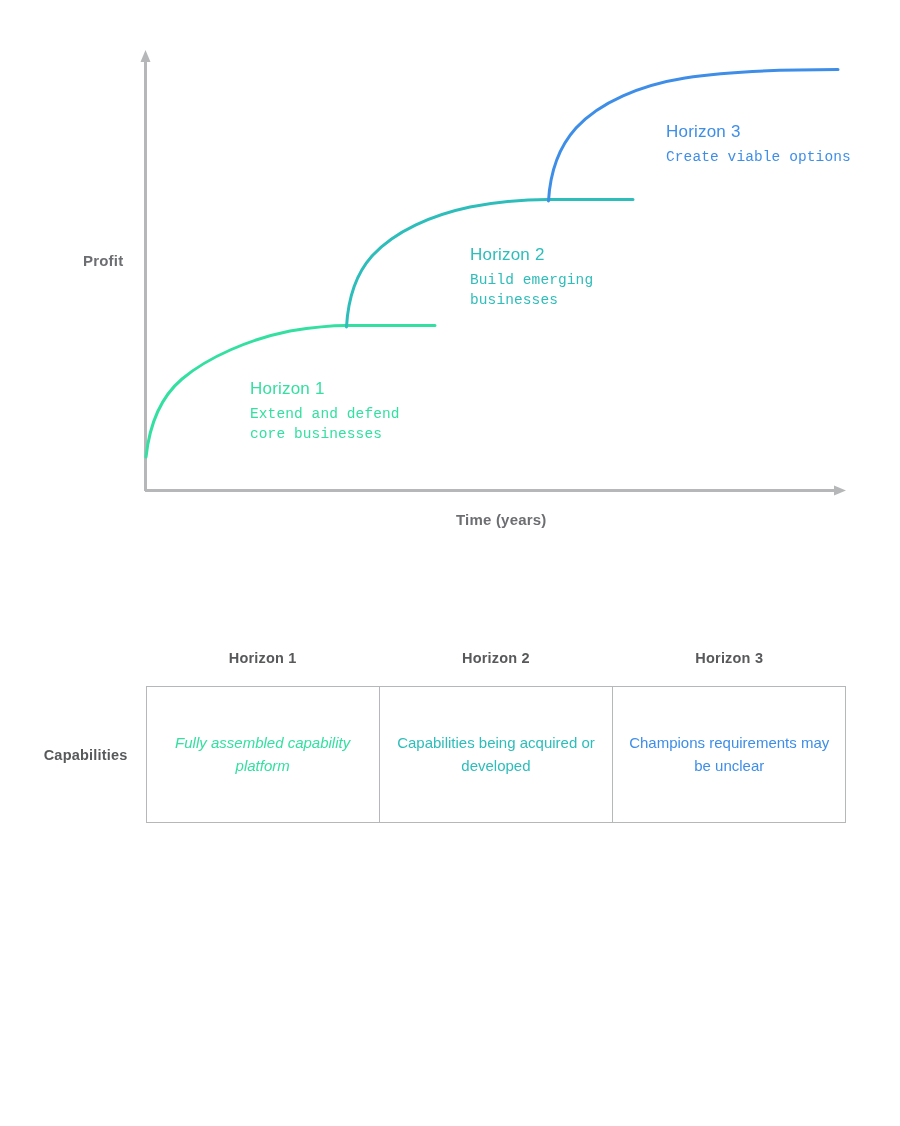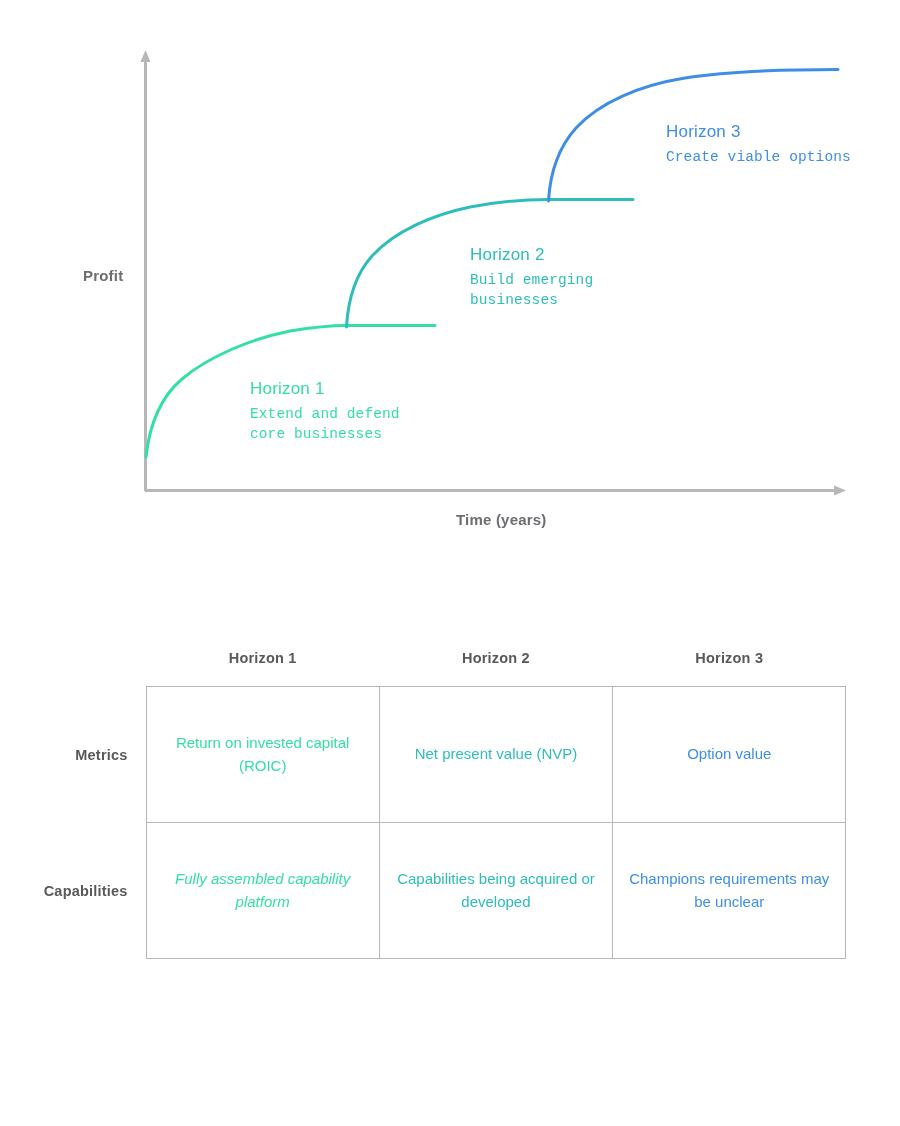--- a/index.html
+++ b/index.html
@@ -34,21 +34,21 @@
   .axis-label {
     position: absolute;
     font-size: 15px;
     font-weight: bold;
     color: #6d6e71;
     letter-spacing: 0.2px;
     white-space: nowrap;
   }
   #y-axis-label {
     left: 83px;
-    top: 267px;
+    top: 252px;
   }
   #x-axis-label {
     left: 456px;
     top: 511px;
   }
 
   .curve-annotation {
     position: absolute;
     white-space: nowrap;
     line-height: 1.35;
@@ -187,26 +187,20 @@
     <thead>
       <tr>
         <th class="corner-header"></th>
         <th class="col-header">Horizon 1</th>
         <th class="col-header">Horizon 2</th>
         <th class="col-header">Horizon 3</th>
       </tr>
     </thead>
     <tbody>
       <tr>
-        <td class="row-header">Metrics</td>
-        <td class="cell" style="color: rgb(52, 224, 161); border-color: rgb(181, 183, 185);">Return on invested capital (ROIC)</td>
-        <td class="cell" style="color: rgb(45, 189, 186); border-color: rgb(181, 183, 185);">Net present value (NVP)</td>
-        <td class="cell" style="color: rgb(62, 142, 232); border-color: rgb(181, 183, 185);">Option value</td>
-      </tr>
-      <tr>
         <td class="row-header">Capabilities</td>
         <td class="cell" style="color: rgb(52, 224, 161); border-color: rgb(181, 183, 185); font-style: italic;">Fully assembled capability platform</td>
         <td class="cell" style="color: rgb(45, 189, 186); border-color: rgb(181, 183, 185); margin-top: 46px;">Capabilities being acquired or developed</td>
         <td class="cell" style="color: rgb(62, 142, 232); border-color: rgb(181, 183, 185);">Champions requirements may be unclear</td>
       </tr>
     </tbody>
   </table>
 
 </div>
 

